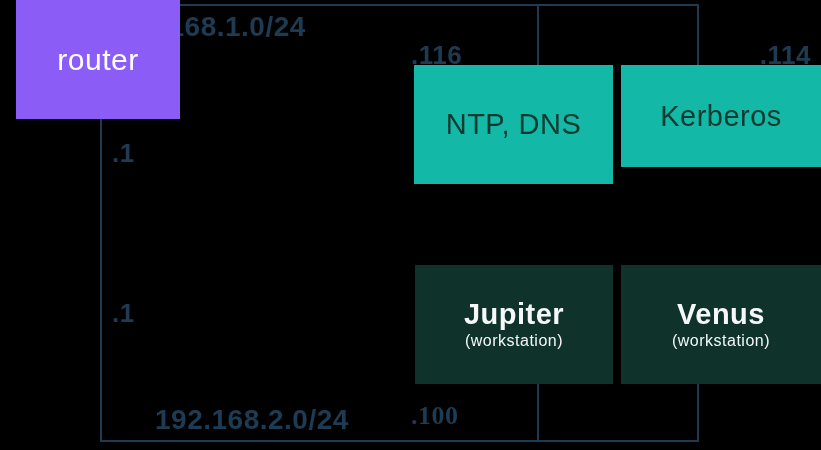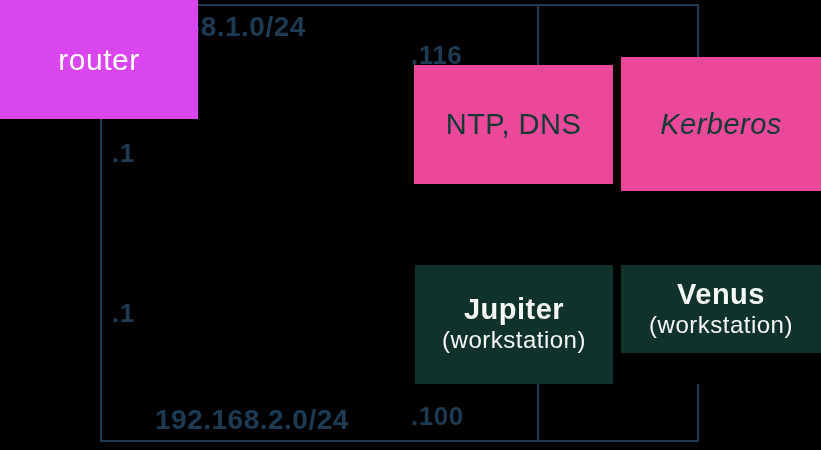--- a/index.html
+++ b/index.html
@@ -39,50 +39,50 @@
   .node {
     position: absolute;
     display: flex;
     flex-direction: column;
     align-items: center;
     justify-content: center;
     text-align: center;
     z-index: 2;
   }
   .node.router {
-    left: 0; top: 164; width: 198px; height: 119px;
-    background: #d946ef;
+    left: 16px; top: 164; width: 164px; height: 119px;
+    background: #8b5cf6;
     color: #ffffff;
     font-size: 30px;
     font-weight: 500;
     letter-spacing: 0.5px;
   }
   .node.server {
-    background: #ec4899;
+    background: #14b8a6;
     color: #0d3a31;
     font-size: 29px;
     font-weight: 500;
     letter-spacing: 0.5px;
   }
   .node.server.ntp { left: 414px; top: 65px; width: 199px; height: 119px; }
-  .node.server.kerberos { left: 621px; top: 57px; width: 200px; height: 134px; font-style: italic; }
+  .node.server.kerberos { left: 621px; top: 65px; width: 200px; height: 102px; }
   .node.workstation {
     background: #0f332b;
     color: #f5f8f7;
   }
   .node.workstation.jupiter { left: 415px; top: 265px; width: 198px; height: 119px; }
-  .node.workstation.venus { left: 621px; top: 265px; width: 200px; height: 88px; }
+  .node.workstation.venus { left: 621px; top: 265px; width: 200px; height: 119px; }
   .ws-name {
     font-size: 29px;
     font-weight: 600;
     letter-spacing: 0.5px;
     line-height: 1.1;
   }
   .ws-role {
-    font-size: 24px;
+    font-size: 16px;
     font-weight: 400;
     letter-spacing: 0.5px;
     line-height: 1.2;
   }
 </style>
 </head>
 <body>
 
 <div class="canvas">
 
@@ -94,21 +94,22 @@
   <div class="line" style="left:537px; top:4px; width:2px; height:61px;"></div>
   <div class="line" style="left:537px; top:384px; width:2px; height:58px;"></div>
 
   <div class="net-label" style="left:112px; top:11px;">192.168.1.0/24</div>
   <div class="net-label" style="left:112px; top:404px;margin-left:43px;">192.168.2.0/24</div>
 
   <div class="ip-label" style="left:112px; top:126px;">.1</div>
   <div class="ip-label" style="left:112px; top:286px;">.1</div>
 
   <div class="ip-label" style="left:411px; top:28px;">.116</div>
-  <div class="ip-label" style="left:411px; top:389px;">.100</div>
+  <div class="ip-label" style="right:10px; top:28px;">.114</div>
+  <div class="ip-label" style="left:411px; top:389px;font-family:Liberation Serif, serif;">.100</div>
 
   <div class="node router">
     <span>router</span>
   </div>
 
   <div class="node server ntp">
     <span>NTP, DNS</span>
   </div>
 
   <div class="node server kerberos">

